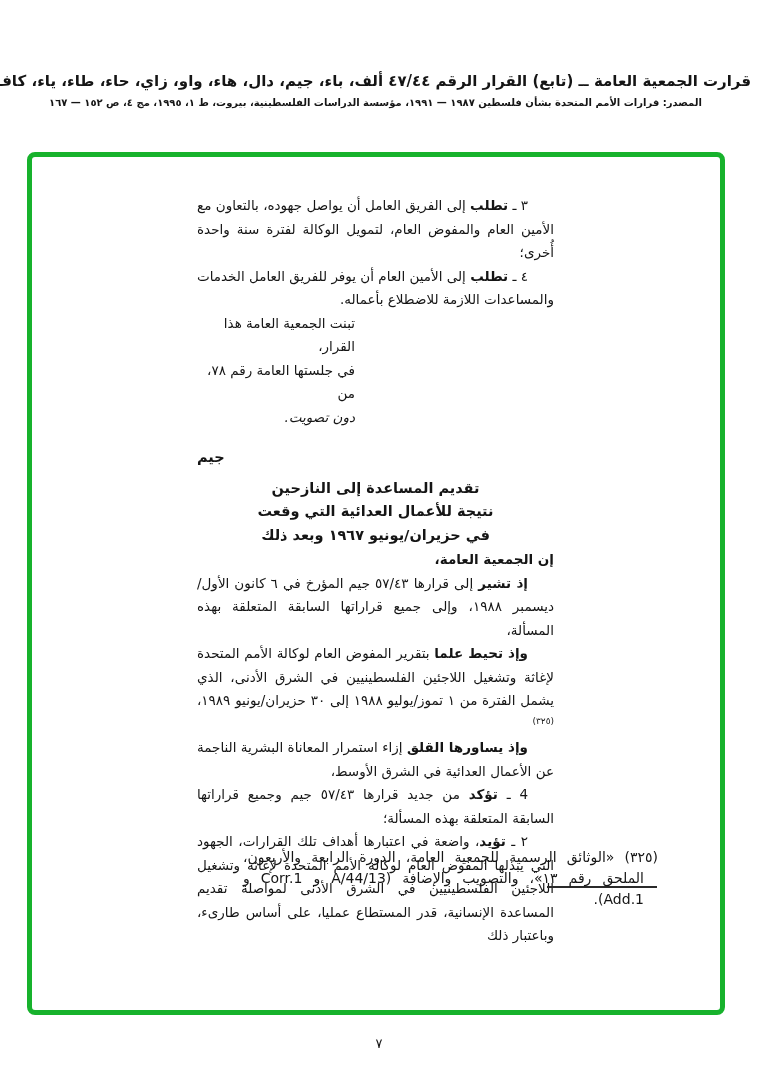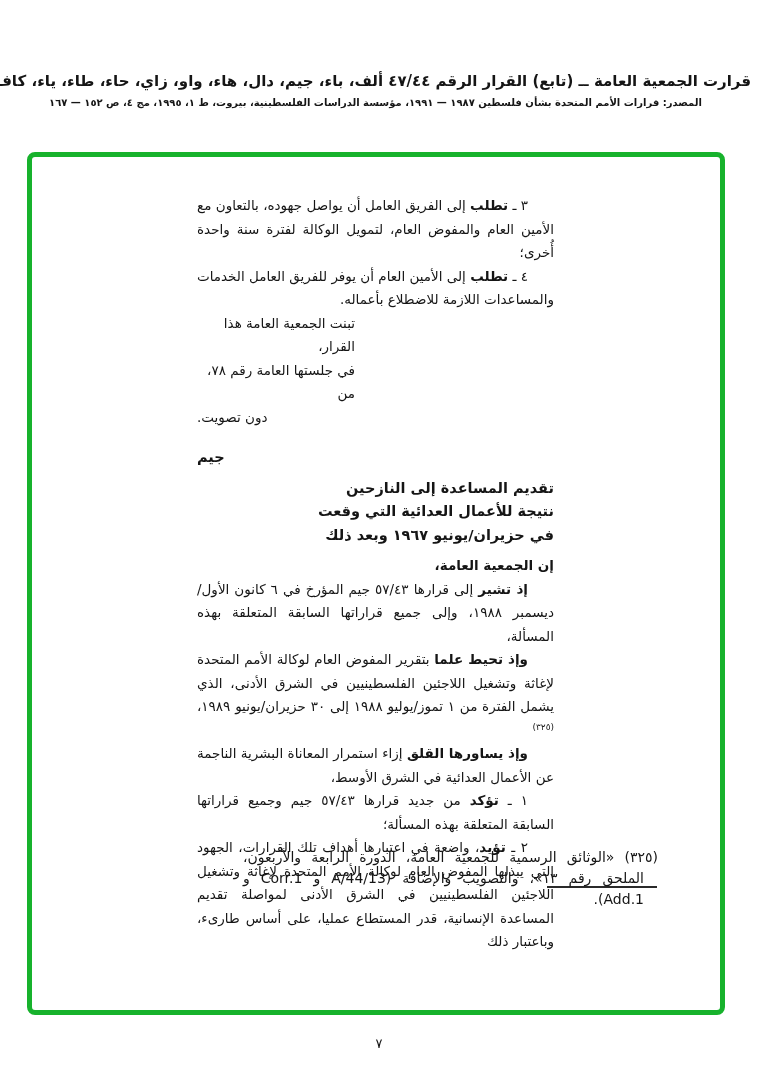--- a/index.html
+++ b/index.html
@@ -41,24 +41,24 @@
     text-align: justify;
   }
   .column p { margin: 0; text-indent: 26px; }
   .column p.noindent { text-indent: 0; }
   .lead { font-weight: bold; }
   sup.fnref { font-size: 9px; line-height: 0; }
 
   
   .adoption { width: 158px; margin-left: 0; margin-right: auto; }
   .adoption .al { text-align: right; }
-  .adoption .ac { text-align: left; }
+  .adoption .ac { text-align: right; font-style: italic; }
 
   .section-letter { text-align: left; font-weight: bold; font-size: 14.5px; margin-top: 17px; }
-  .doc-title { text-align: right; font-weight: bold; font-size: 14.5px; margin-top: 7px; margin-bottom: 7px; }
+  .doc-title { text-align: center; font-weight: bold; font-size: 14.5px; margin-top: 7px; margin-bottom: 1px; }
   .doc-title div { line-height: 23.5px; }
 
   
   .footnote-rule { position: absolute; left: 547px; top: 886px; width: 110px; height: 2px; background: #2a2a2a; }
   .footnote {
     position: absolute;
     left: 243px; top: 847px;
     width: 415px;
     font-size: 14px;
     line-height: 21px;
@@ -103,21 +103,21 @@
     </div>
 
     <p class="noindent"><span class="lead">إن الجمعية العامة،</span></p>
 
     <p><span class="lead">إذ تشير</span><span> إلى قرارها ٥٧/٤٣ جيم المؤرخ في ٦ كانون الأول/ديسمبر ١٩٨٨، وإلى جميع قراراتها السابقة المتعلقة بهذه المسألة،</span></p>
 
     <p><span class="lead">وإذ تحيط علما</span><span> بتقرير المفوض العام لوكالة الأمم المتحدة لإغاثة وتشغيل اللاجئين الفلسطينيين في الشرق الأدنى، الذي يشمل الفترة من ١ تموز/يوليو ١٩٨٨ إلى ٣٠ حزيران/يونيو ١٩٨٩،</span><sup class="fnref">(٣٢٥)</sup></p>
 
     <p><span class="lead">وإذ يساورها القلق</span><span> إزاء استمرار المعاناة البشرية الناجمة عن الأعمال العدائية في الشرق الأوسط،</span></p>
 
-    <p><span>١ ـ </span><span class="lead">تؤكد</span><span> من جديد قرارها ٥٧/٤٣ جيم وجميع قراراتها السابقة المتعلقة بهذه المسألة؛</span></p>
+    <p><span>4 ـ </span><span class="lead">تؤكد</span><span> من جديد قرارها ٥٧/٤٣ جيم وجميع قراراتها السابقة المتعلقة بهذه المسألة؛</span></p>
 
     <p><span>٢ ـ </span><span class="lead">تؤيد</span><span>، واضعة في اعتبارها أهداف تلك القرارات، الجهود التي يبذلها المفوض العام لوكالة الأمم المتحدة لإغاثة وتشغيل اللاجئين الفلسطينيين في الشرق الأدنى لمواصلة تقديم المساعدة الإنسانية، قدر المستطاع عمليا، على أساس طارىء، وباعتبار ذلك</span></p>
 
   </div>
 
   <div class="footnote-rule"></div>
 
   <div class="footnote"><span>(٣٢٥) </span><span>«الوثائق الرسمية للجمعية العامة، الدورة الرابعة والأربعون، الملحق رقم ١٣»، والتصويب والإضافة (A/44/13 و Corr.1 و Add.1).</span></div>
 
   <div class="pagenum">٧</div>

